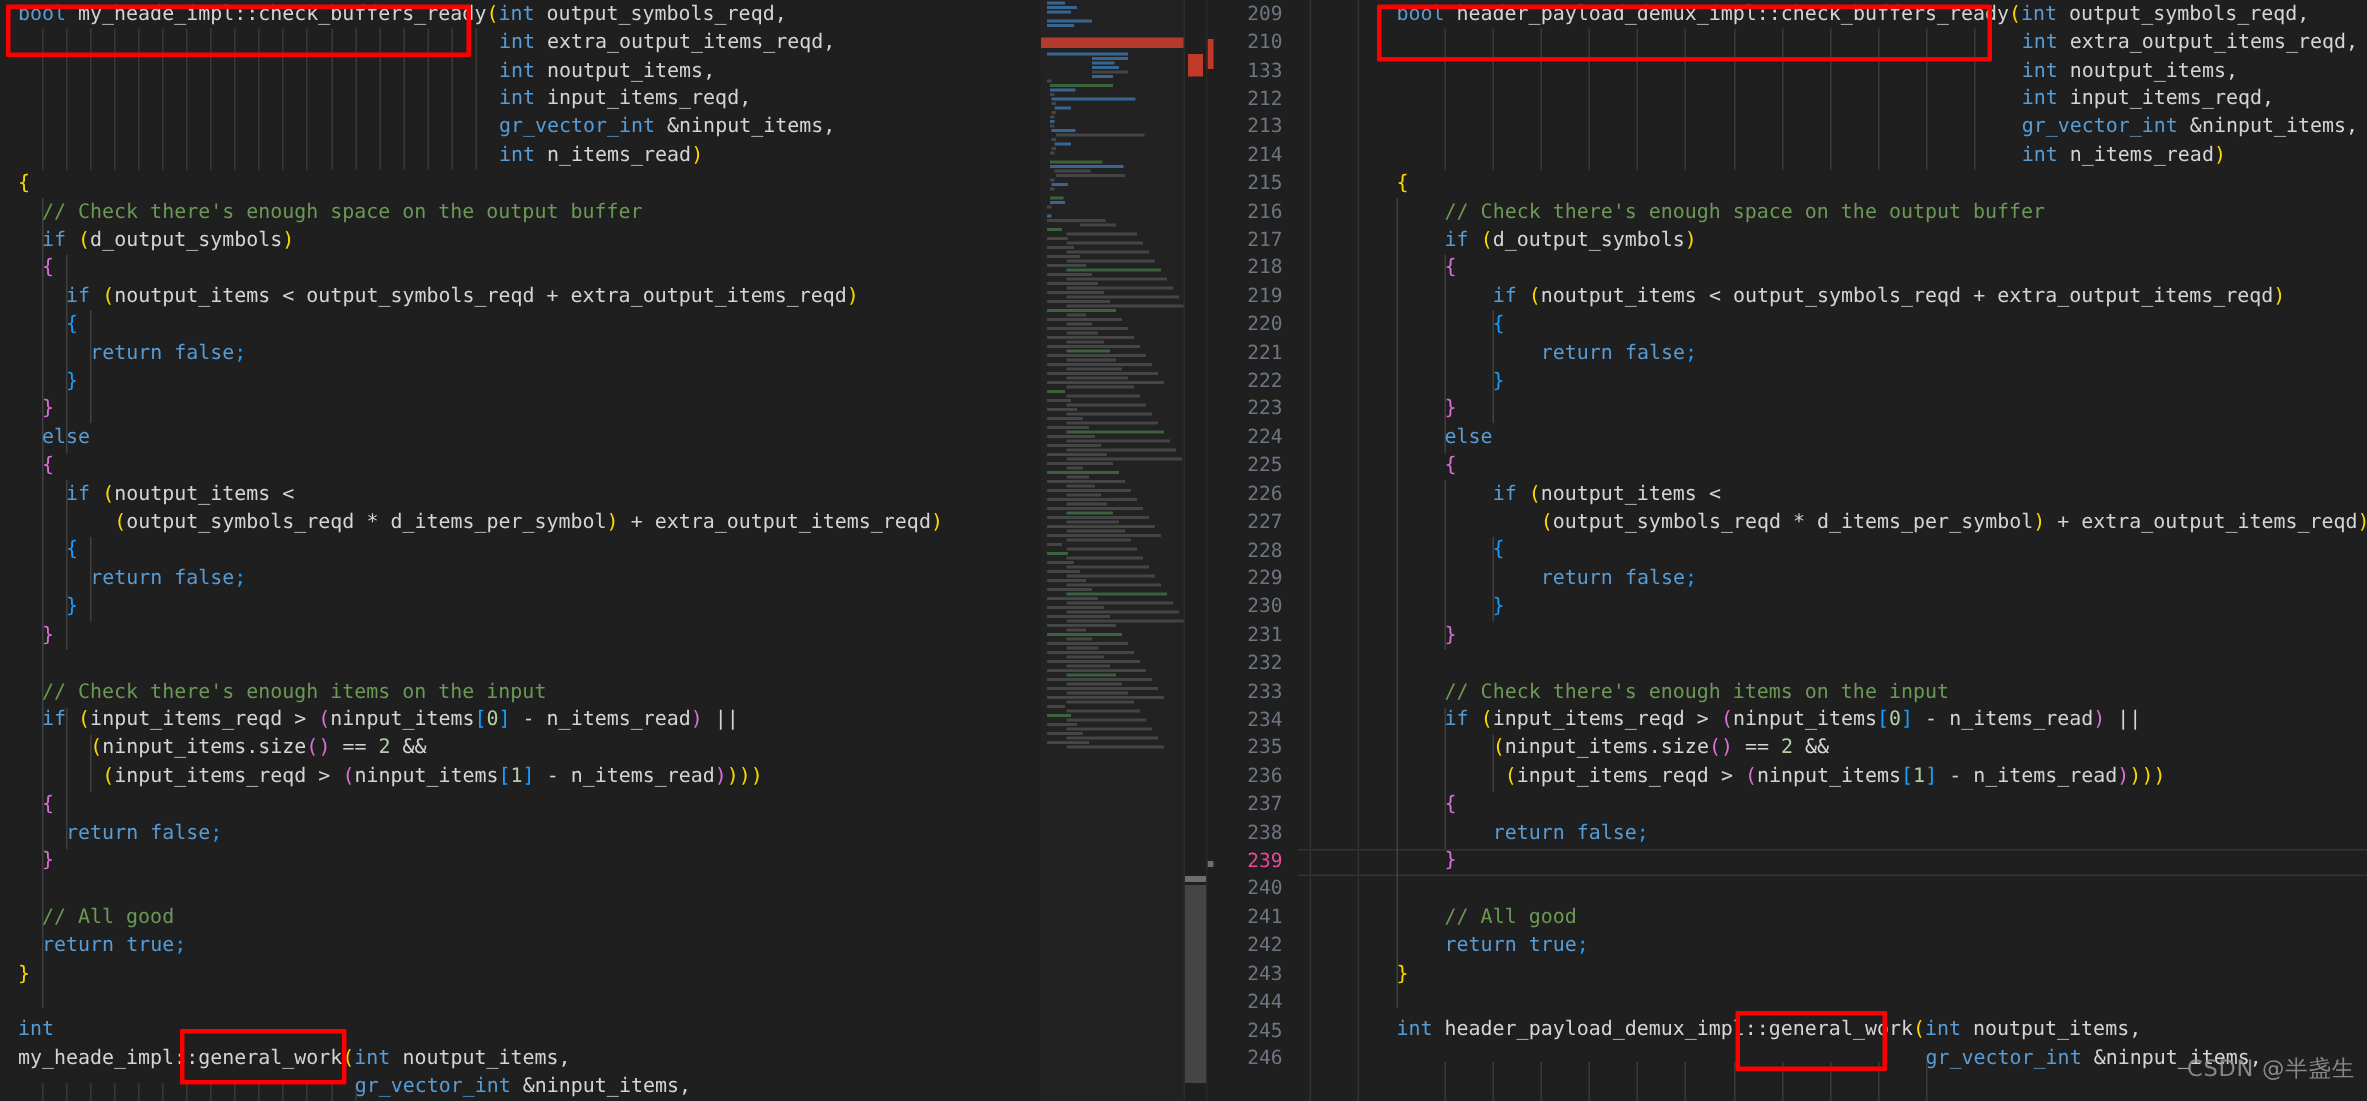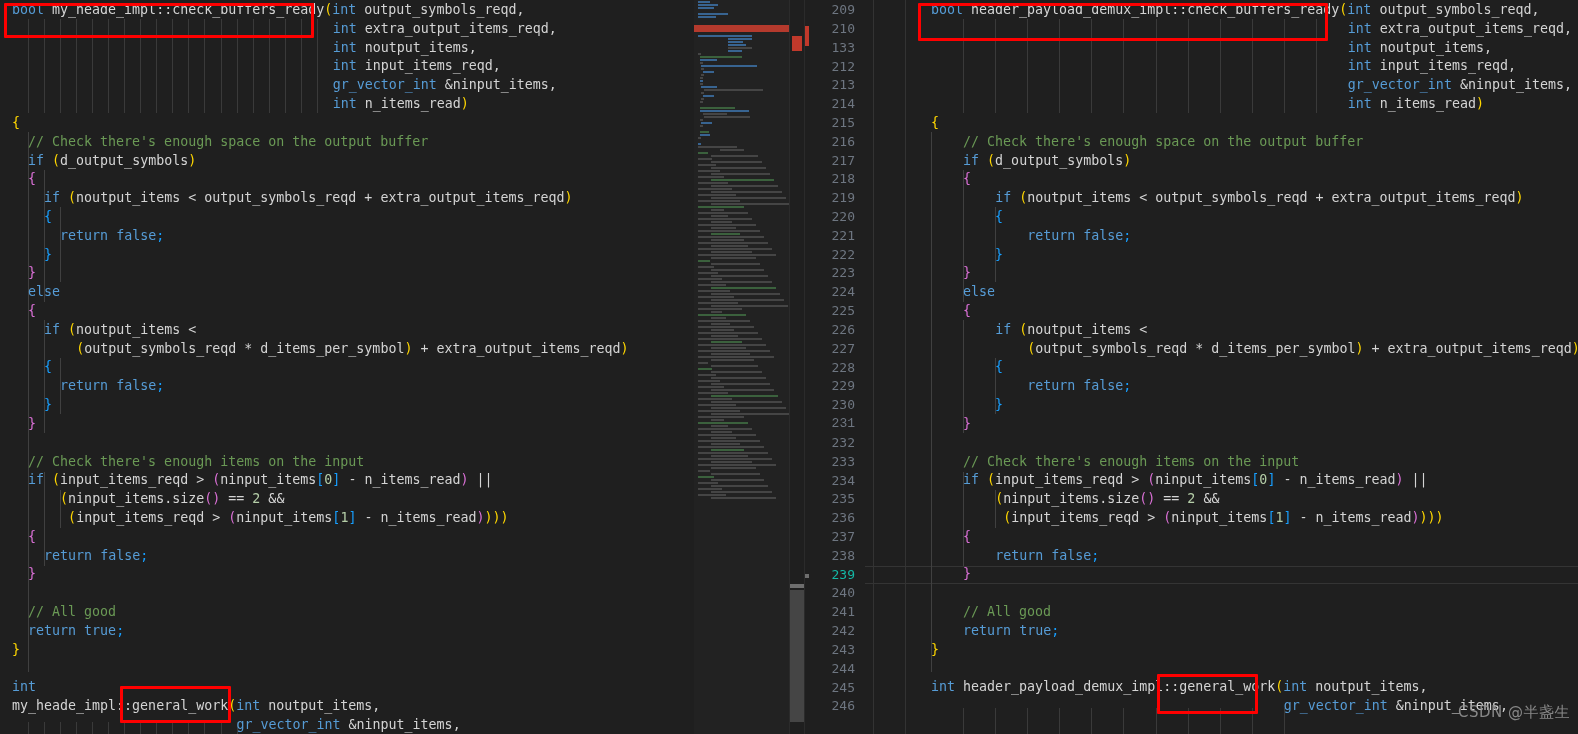--- a/index.html
+++ b/index.html
@@ -148,21 +148,21 @@
     position: absolute;
     right: 10px;
     width: 46px;
     text-align: right;
     font-family: "DejaVu Sans Mono", "Liberation Mono", monospace;
     font-size: 13px;
     line-height: 18.82px;
     height: 18.82px;
     color: #6e7681;
   }
-  .ln.active { color: #14b8a6; }
+  .ln.active { color: #ec4899; }
 
   .gutter-sep {
     position: absolute;
     top: 0; width: 1px; height: 734px;
     background: #333333;
   }
 
   
   .active-line {
     position: absolute;
@@ -443,21 +443,21 @@
         <div class="ln" style="top:226.84px;">221</div>
         <div class="ln" style="top:245.66px;">222</div>
         <div class="ln" style="top:264.48px;">223</div>
         <div class="ln" style="top:283.3px;">224</div>
         <div class="ln" style="top:302.12px;">225</div>
         <div class="ln" style="top:320.94px;">226</div>
         <div class="ln" style="top:339.76px;">227</div>
         <div class="ln" style="top:358.58px;text-align:right;">228</div>
         <div class="ln" style="top:377.4px;">229</div>
         <div class="ln" style="top:396.22px;">230</div>
-        <div class="ln" style="top:415.04px;font-family:Liberation Mono, monospace;">231</div>
+        <div class="ln" style="top:415.04px;">231</div>
         <div class="ln" style="top:433.86px;">232</div>
         <div class="ln" style="top:452.68px;">233</div>
         <div class="ln" style="top:471.5px;">234</div>
         <div class="ln" style="top:490.32px;">235</div>
         <div class="ln" style="top:509.14px;">236</div>
         <div class="ln" style="top:527.96px;">237</div>
         <div class="ln" style="top:546.78px;">238</div>
         <div class="ln active" style="top:565.6px;">239</div>
         <div class="ln" style="top:584.42px;">240</div>
         <div class="ln" style="top:603.24px;">241</div>

